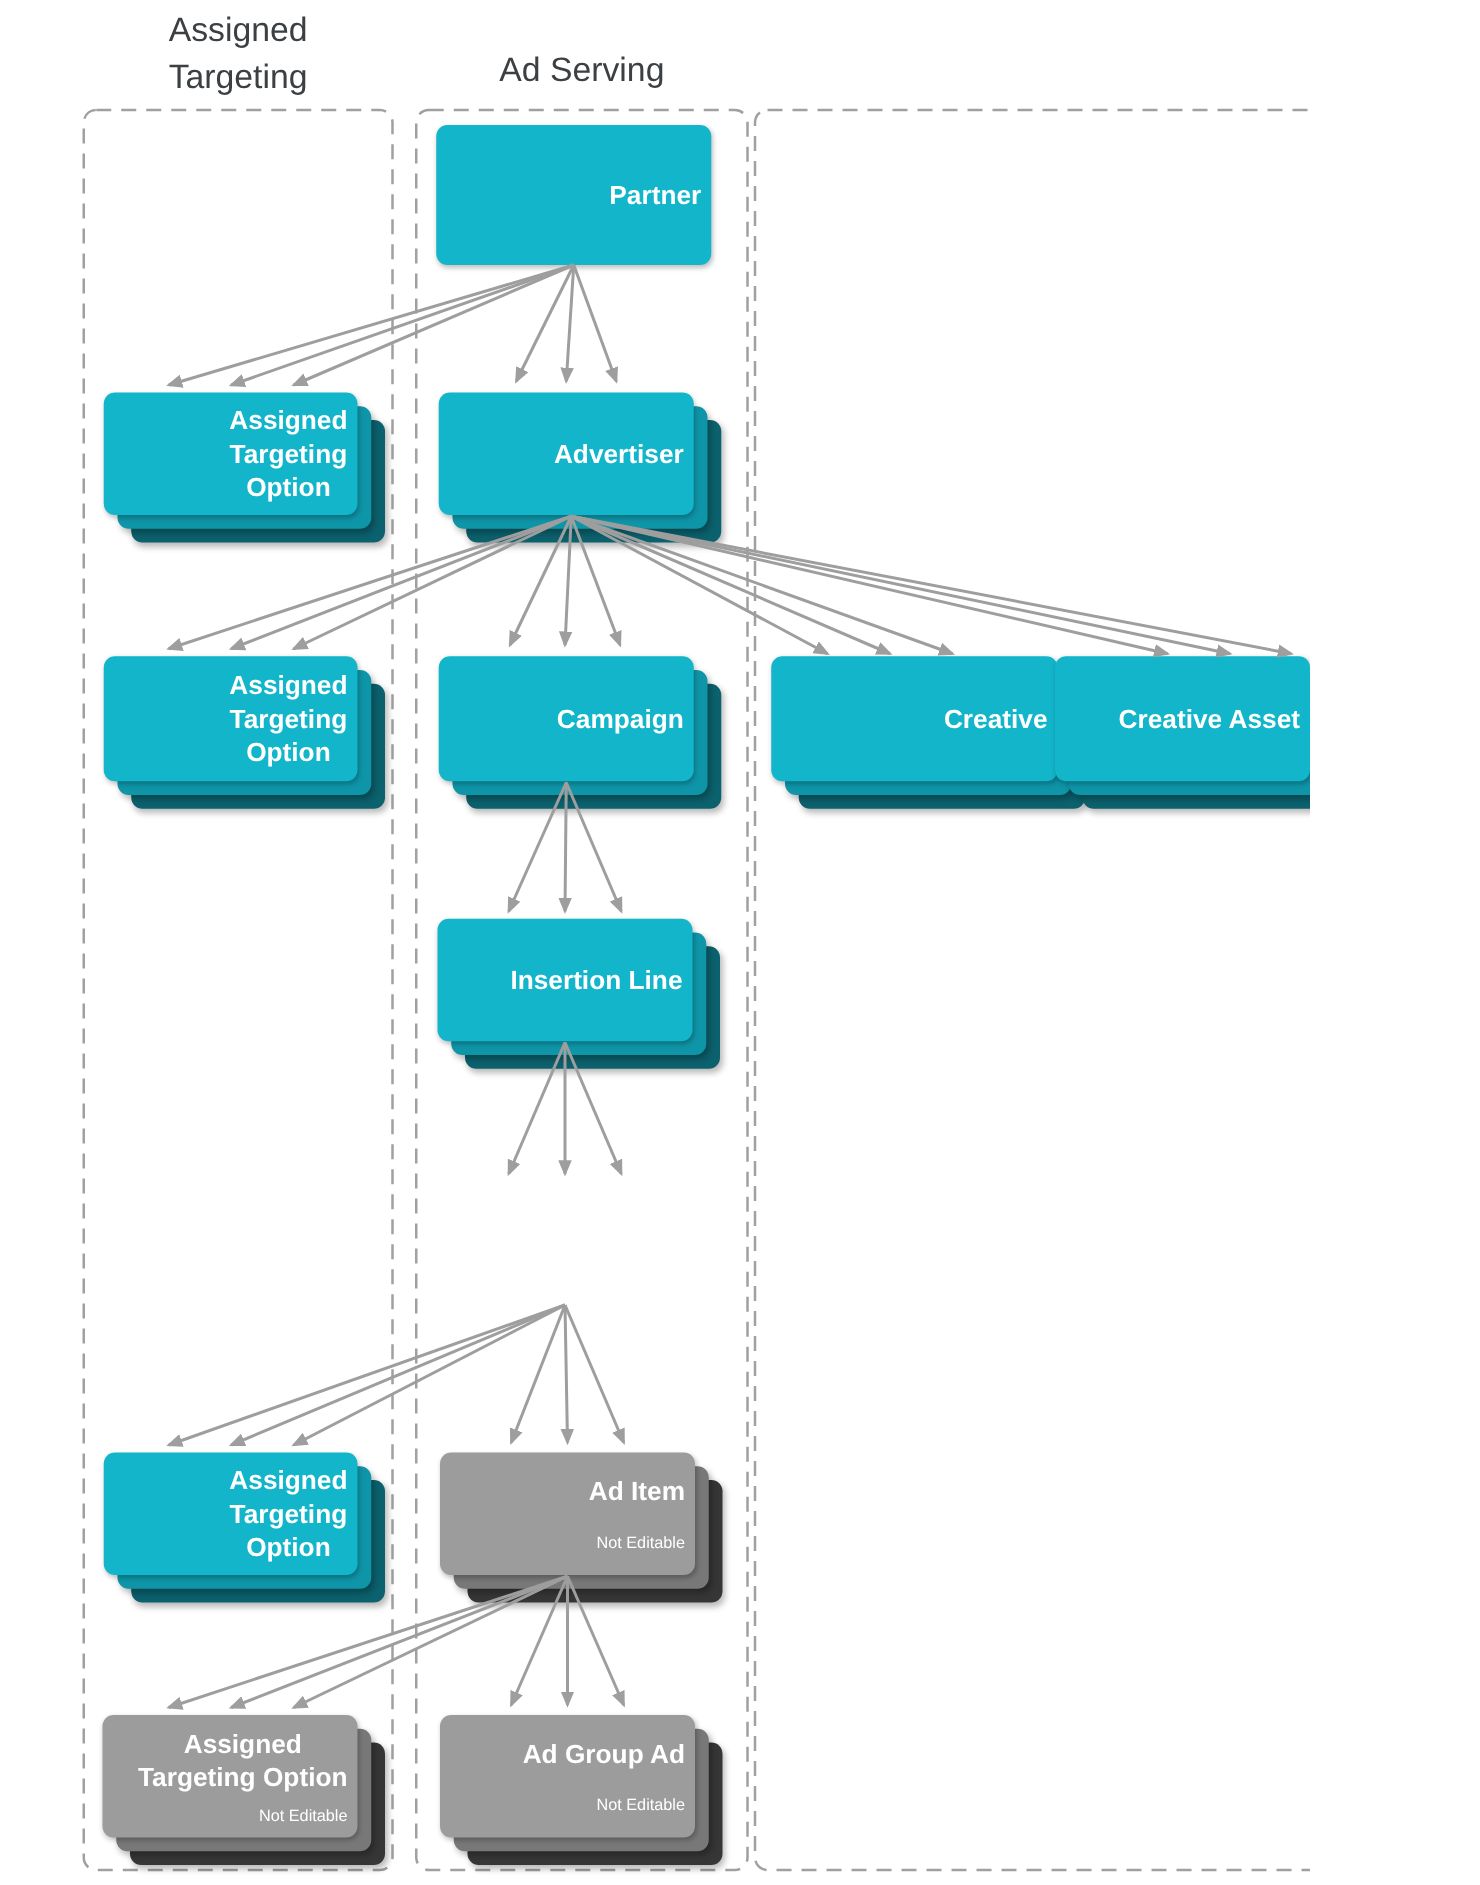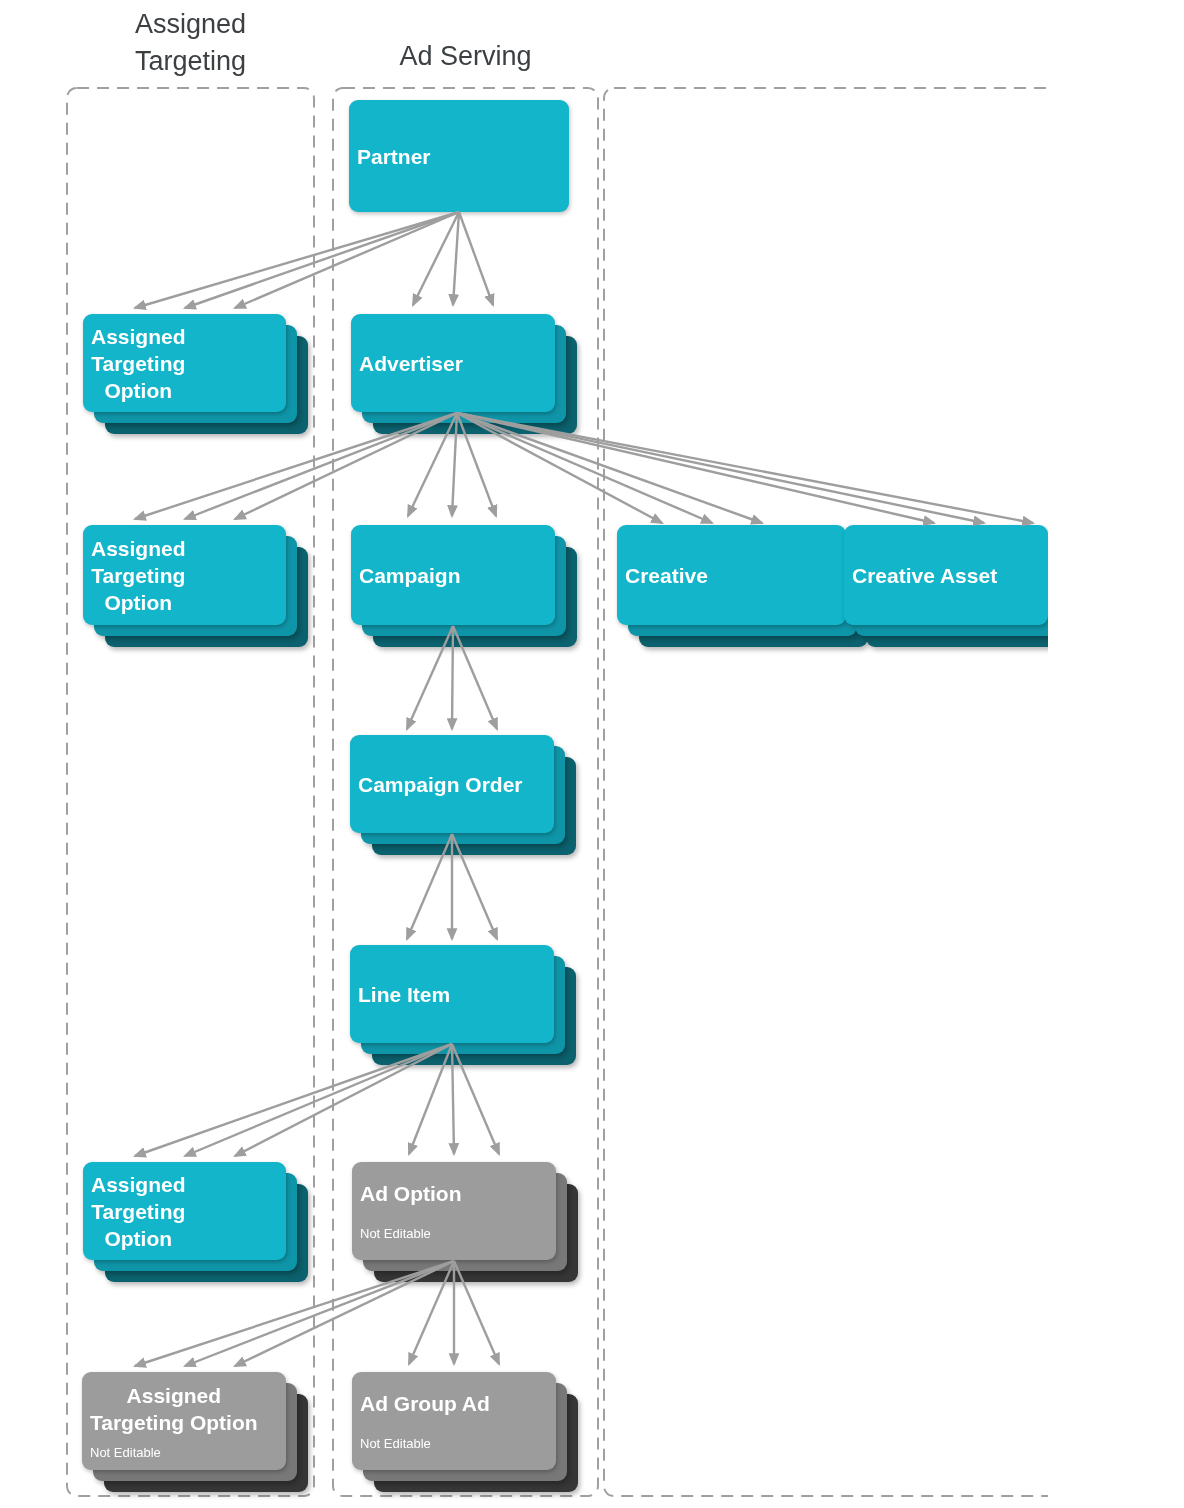--- a/index.html
+++ b/index.html
@@ -20,21 +20,21 @@
     color:var(--title_text);
     white-space:pre-line;
   }
   
   .node{position:absolute;z-index:2;}
   .layer{position:absolute;inset:0;border-radius:9px;box-shadow:2px 3px 5px rgba(0,0,0,0.28);}
   .l3{transform:translate(22px,22px);}
   .l2{transform:translate(11px,11px);}
   .face{
     position:absolute;inset:0;border-radius:9px;
-    display:flex;flex-direction:column;align-items:flex-start;justify-content:center;
+    display:flex;flex-direction:column;align-items:flex-end;justify-content:center;
     gap:18px;padding:0 8px;box-sizing:border-box;
     box-shadow:1px 2px 4px rgba(0,0,0,0.25);
   }
   .teal .face{background:var(--teal);}
   .teal .l2{background:var(--teal_mid);}
   .teal .l3{background:var(--teal_dark);}
   .gray .face{background:var(--gray);}
   .gray .l2{background:var(--gray_mid);}
   .gray .l3{background:var(--gray_dark);}
   .label{
@@ -118,47 +118,40 @@
     <div class="layer l2"></div>
     <div class="face">
       <div class="label">Creative Asset</div>
     </div>
   </div>
 
   <div class="node teal" style="left:350px;top:735px;width:204px;height:98px;">
     <div class="layer l3"></div>
     <div class="layer l2"></div>
     <div class="face">
-      <div class="label">Campaign Order</div>
-    </div>
-  </div>
-
-  <div class="node teal" style="left:350px;top:945px;width:204px;height:98px;">
-    <div class="layer l3"></div>
-    <div class="layer l2"></div>
-    <div class="face">
-      <div class="label">Line Item</div>
-    </div>
-  </div>
+      <div class="label">Insertion Line</div>
+    </div>
+  </div>
+
 
   <div class="node teal" style="left:83px;top:1162px;width:203px;height:98px;">
     <div class="layer l3"></div>
     <div class="layer l2"></div>
     <div class="face">
       <div class="label">Assigned
 Targeting
 Option</div>
     </div>
   </div>
 
   <div class="node gray" style="left:352px;top:1162px;width:204px;height:98px;">
     <div class="layer l3"></div>
     <div class="layer l2"></div>
     <div class="face">
-      <div class="label">Ad Option</div>
+      <div class="label">Ad Item</div>
       <div class="note">Not Editable</div>
     </div>
   </div>
 
   <div class="node gray" style="left:82px;top:1372px;width:204px;height:98px;">
     <div class="layer l3"></div>
     <div class="layer l2"></div>
     <div class="face" style="gap:8px;">
       <div class="label">Assigned
 Targeting Option</div>

